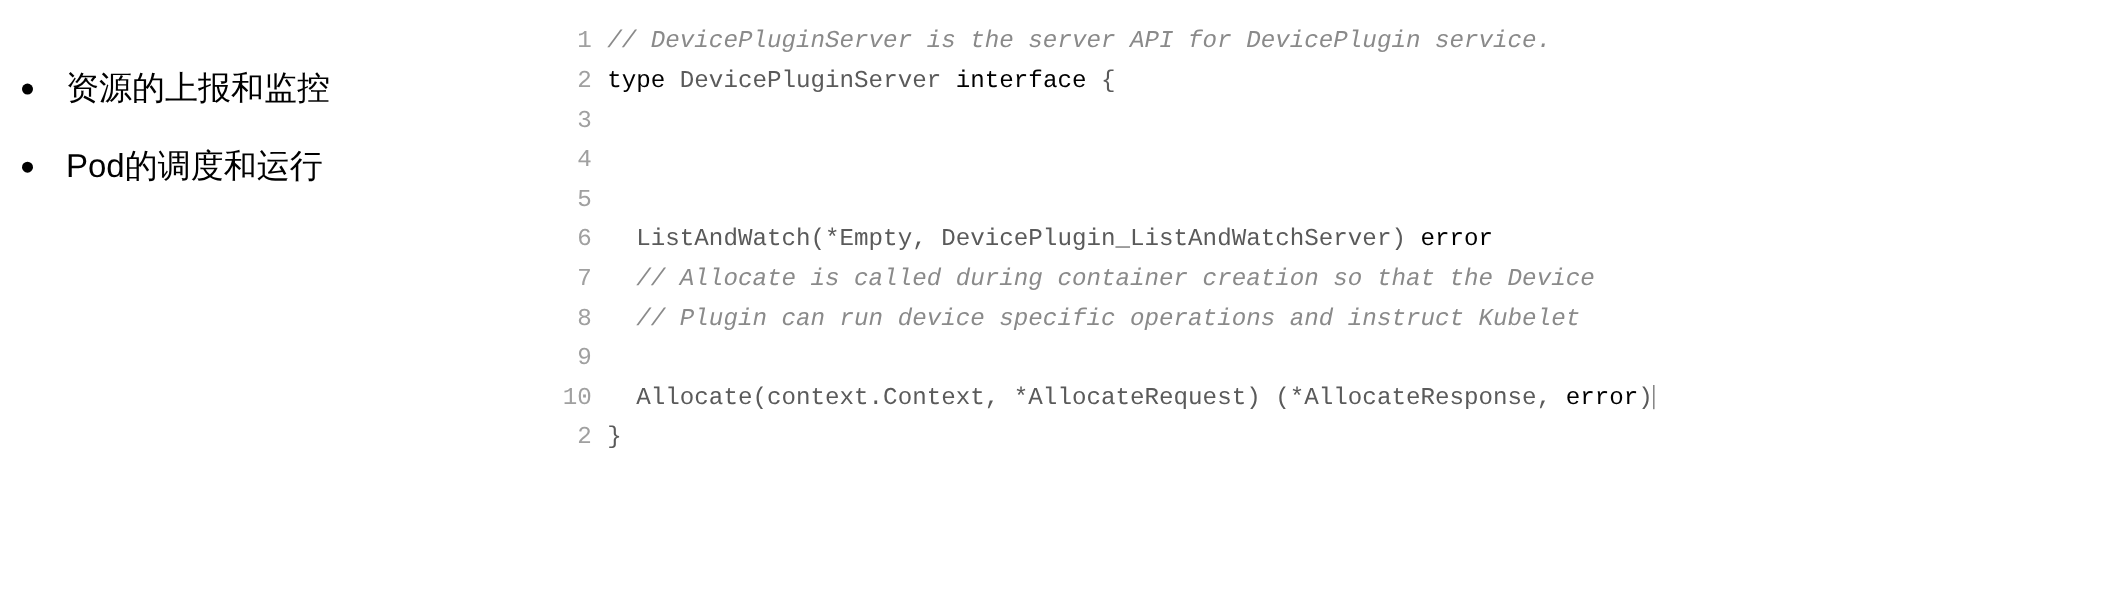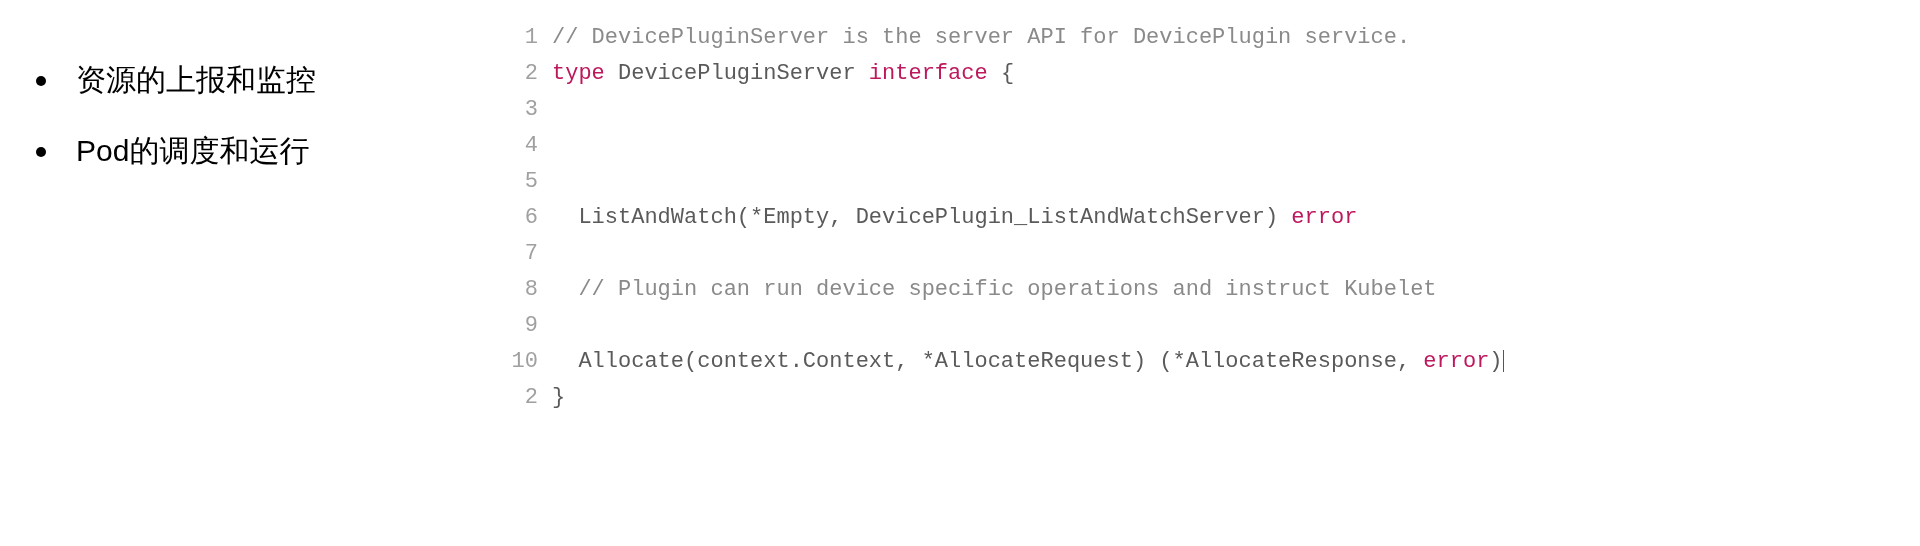--- a/index.html
+++ b/index.html
@@ -10,21 +10,21 @@
     body {
       background: #ffffff;
       width: 1920px;
       height: 546px;
       display: flex;
       font-family: "Microsoft YaHei", "PingFang SC", sans-serif;
     }
     .left-panel {
       width: 510px;
       padding-top: 60px;
-      padding-left: 36px;
+      padding-left: 20px;
     }
     .bullet-list {
       list-style: none;
     }
     .bullet-item {
       display: flex;
       align-items: center;
       margin-bottom: 30px;
     }
     .bullet-dot {
@@ -56,24 +56,25 @@
       text-align: right;
       color: #a0a0a0;
       padding-right: 14px;
       flex-shrink: 0;
       user-select: none;
     }
     .code-content {
       color: #5a5a5a;
     }
     .kw {
-      color: #be185d;
+      color: #000000;
     }
     .comment {
       color: #8a8a8a;
+      font-style: italic;
     }
     .cursor {
       display: inline-block;
       width: 1px;
       height: 22px;
       background: #555;
       vertical-align: middle;
     }
   </style>
 </head>
@@ -92,18 +93,18 @@
   </ul>
 </div>
 
 <div class="right-panel" id="code-panel">
     <div class="code-line"><span class="line-number">1</span><span class="code-content"><span class="comment">// DevicePluginServer is the server API for DevicePlugin service.</span></span></div>
     <div class="code-line"><span class="line-number">2</span><span class="code-content"><span class="kw">type</span><span> DevicePluginServer </span><span class="kw">interface</span><span> {</span></span></div>
     <div class="code-line"><span class="line-number">3</span></div>
     <div class="code-line"><span class="line-number">4</span></div>
     <div class="code-line"><span class="line-number">5</span><span class="code-content"><span>  </span></span></div>
     <div class="code-line"><span class="line-number">6</span><span class="code-content"><span>  ListAndWatch(*Empty, DevicePlugin_ListAndWatchServer) </span><span class="kw">error</span></span></div>
-    <div class="code-line"><span class="line-number">7</span><span class="code-content"><span>  </span></span></div>
+    <div class="code-line"><span class="line-number">7</span><span class="code-content"><span>  </span><span class="comment">// Allocate is called during container creation so that the Device</span></span></div>
     <div class="code-line"><span class="line-number">8</span><span class="code-content"><span>  </span><span class="comment">// Plugin can run device specific operations and instruct Kubelet</span></span></div>
     <div class="code-line"><span class="line-number">9</span><span class="code-content"><span>  </span></span></div>
     <div class="code-line"><span class="line-number">10</span><span class="code-content"><span>  Allocate(context.Context, *AllocateRequest) (*AllocateResponse, </span><span class="kw">error</span><span>)</span><span class="cursor"></span></span></div>
     <div class="code-line"><span class="line-number">2</span><span class="code-content"><span>}</span></span></div>
   </div>
 
 </body></html>

